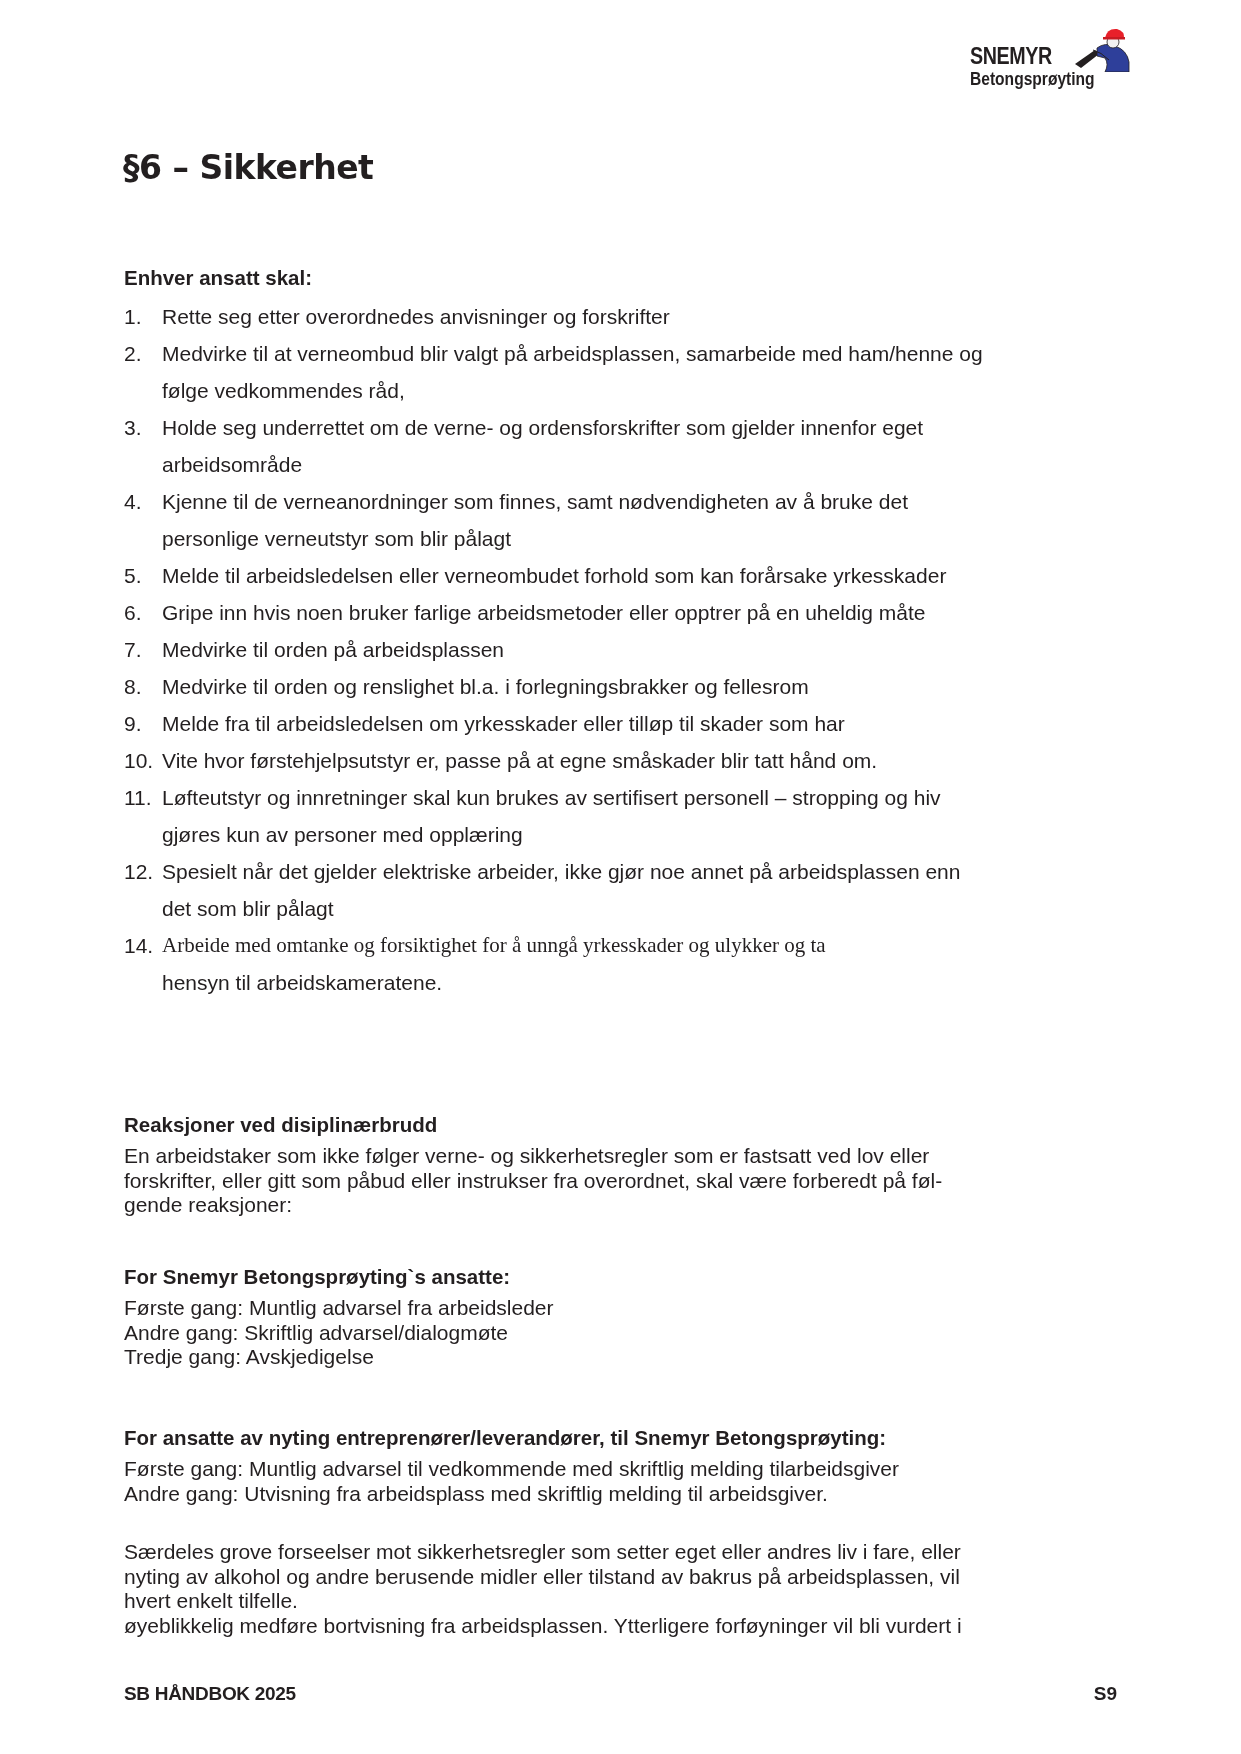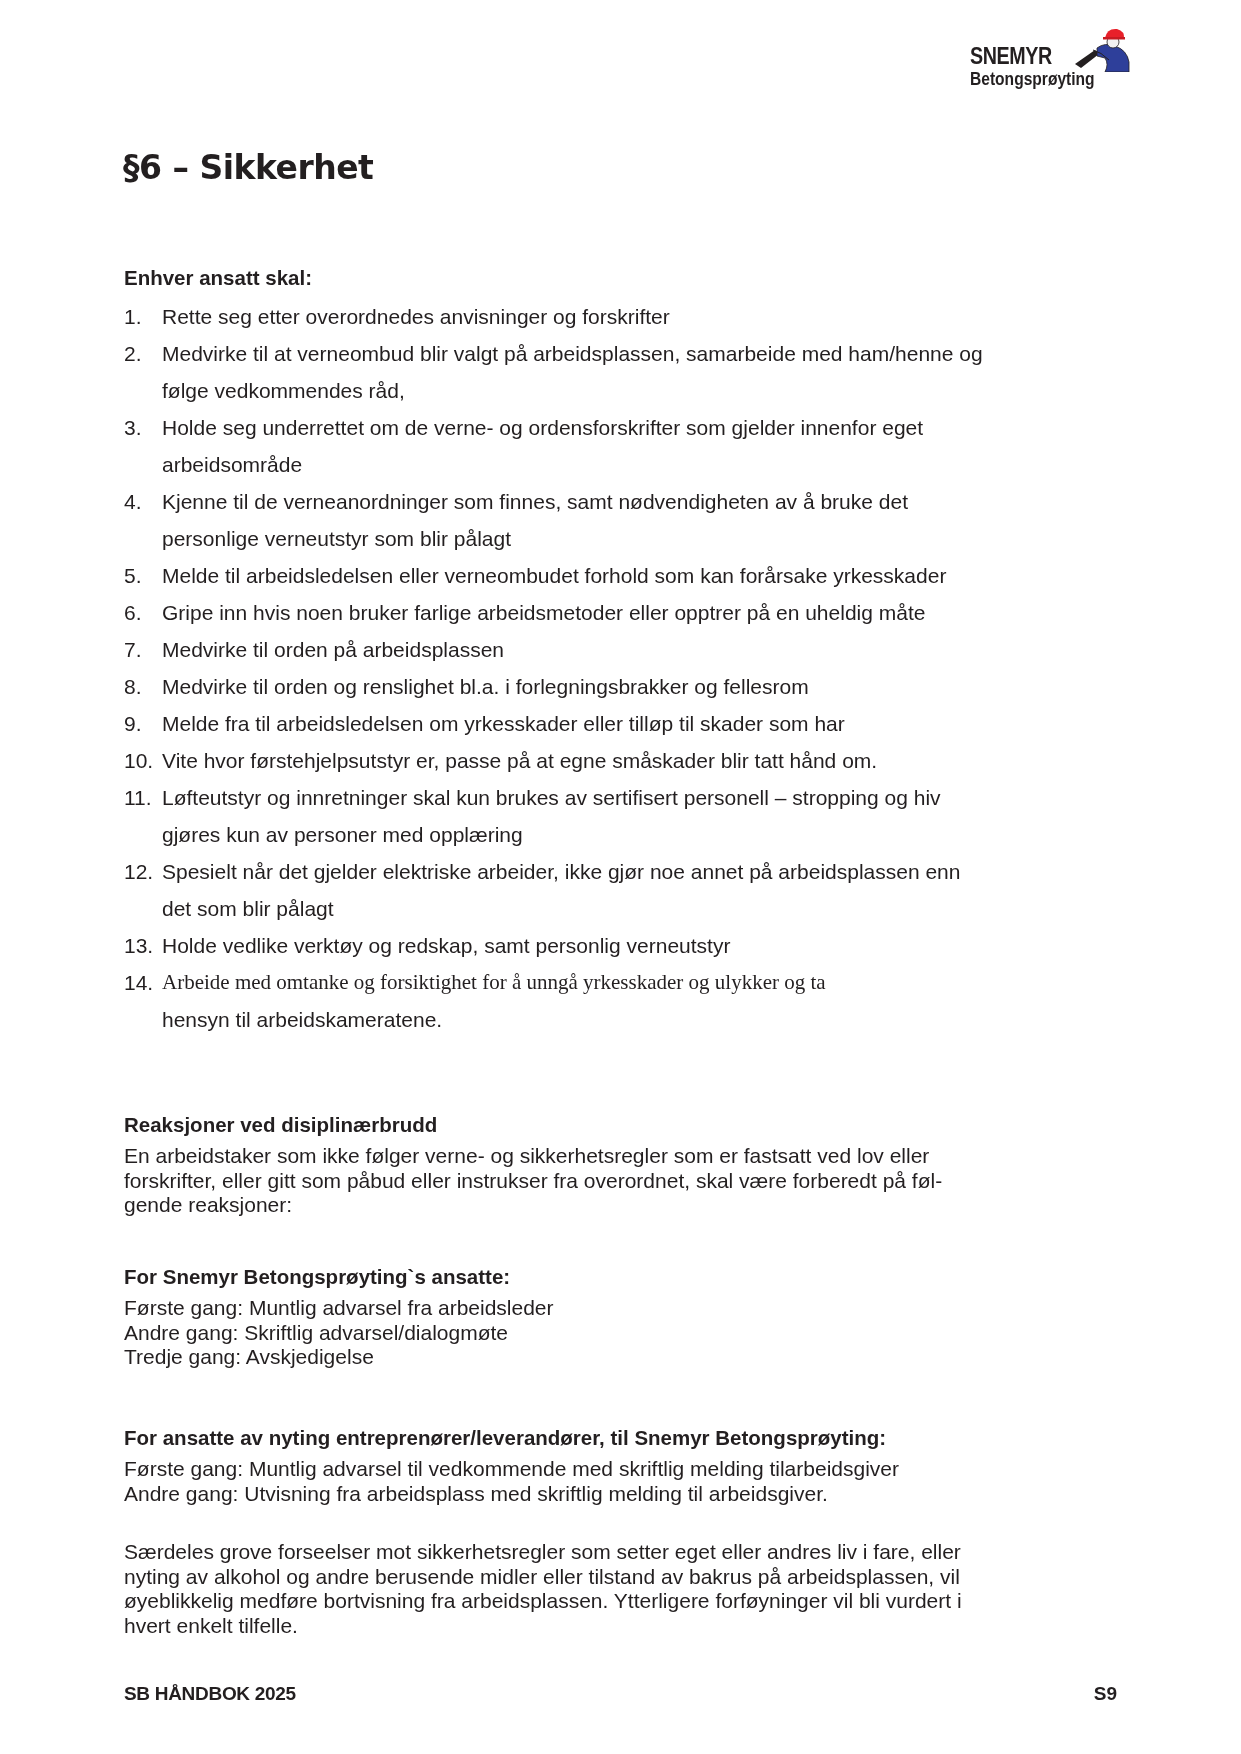--- a/index.html
+++ b/index.html
@@ -189,24 +189,20 @@
       </li>
       <li>
         <span class="num">11.</span>
         <span style="display: block; white-space: nowrap;">Løfteutstyr og innretninger skal kun brukes av sertifisert personell – stropping og hiv</span>
         <span style="display: block; white-space: nowrap;">gjøres kun av personer med opplæring</span>
       </li>
       <li>
         <span class="num">12.</span>
         <span style="display: block; white-space: nowrap;">Spesielt når det gjelder elektriske arbeider, ikke gjør noe annet på arbeidsplassen enn</span>
         <span style="display: block; white-space: nowrap;">det som blir pålagt</span>
-      </li>
-      <li>
-        <span class="num">13.</span>
-        <span style="display: block; white-space: nowrap;">Holde vedlike verktøy og redskap, samt personlig verneutstyr</span>
       </li>
       <li>
         <span class="num">14.</span>
         <span style="display: block; white-space: nowrap; font-family: Liberation Serif, serif;">Arbeide med omtanke og forsiktighet for å unngå yrkesskader og ulykker og ta</span>
         <span style="display: block; white-space: nowrap;">hensyn til arbeidskameratene.</span>
       </li>
     </ol>
 </div>
 
 <div class="section" style="top: 1112px;">
@@ -232,19 +228,19 @@
   <p class="para" style="margin-top:6px;">
     <span class="para-line">Første gang: Muntlig advarsel til vedkommende med skriftlig melding tilarbeidsgiver</span>
     <span class="para-line">Andre gang: Utvisning fra arbeidsplass med skriftlig melding til arbeidsgiver.</span>
   </p>
 </div>
 
 <div class="section" style="top: 1540px;">
   <p class="para">
     <span class="para-line">Særdeles grove forseelser mot sikkerhetsregler som setter eget eller andres liv i fare, eller</span>
     <span class="para-line">nyting av alkohol og andre berusende midler eller tilstand av bakrus på arbeidsplassen, vil</span>
+    <span class="para-line">hvert enkelt tilfelle.</span>
     <span class="para-line">øyeblikkelig medføre bortvisning fra arbeidsplassen. Ytterligere forføyninger vil bli vurdert i</span>
-    <span class="para-line">hvert enkelt tilfelle.</span>
   </p>
 </div>
 
 <div class="footer-left">SB HÅNDBOK 2025</div>
 <div class="footer-right">S9</div>
 
 </body></html>

